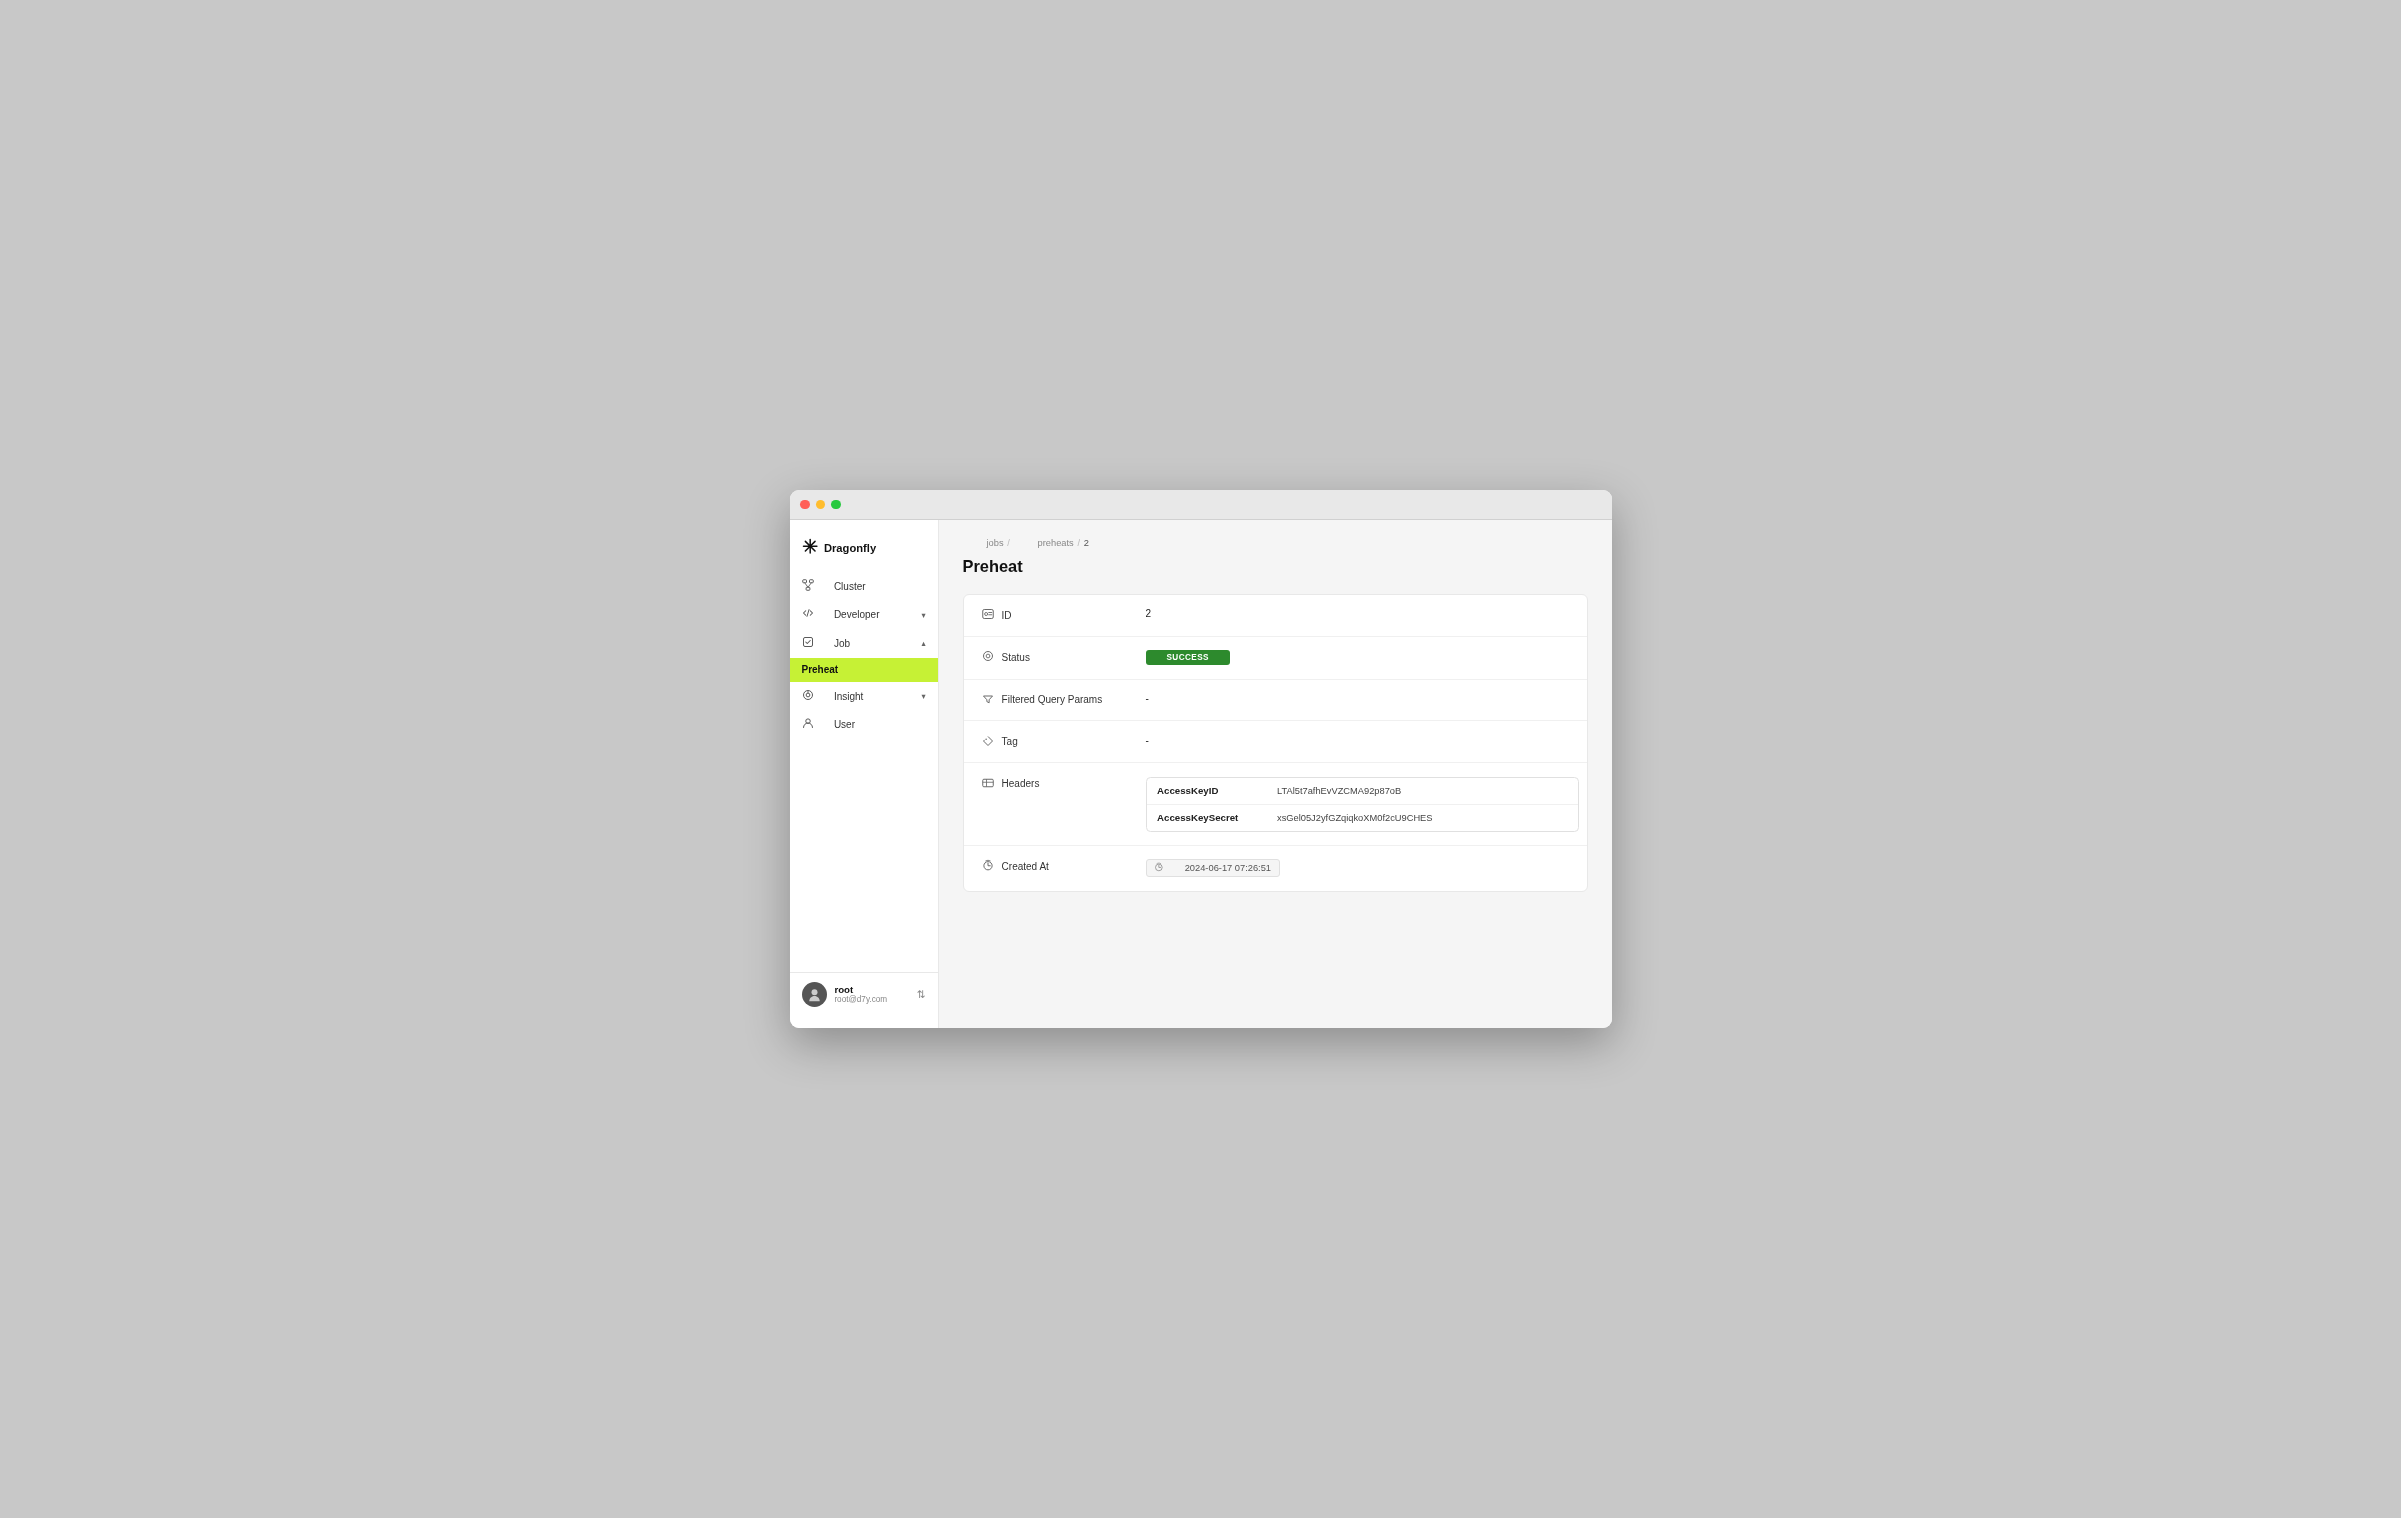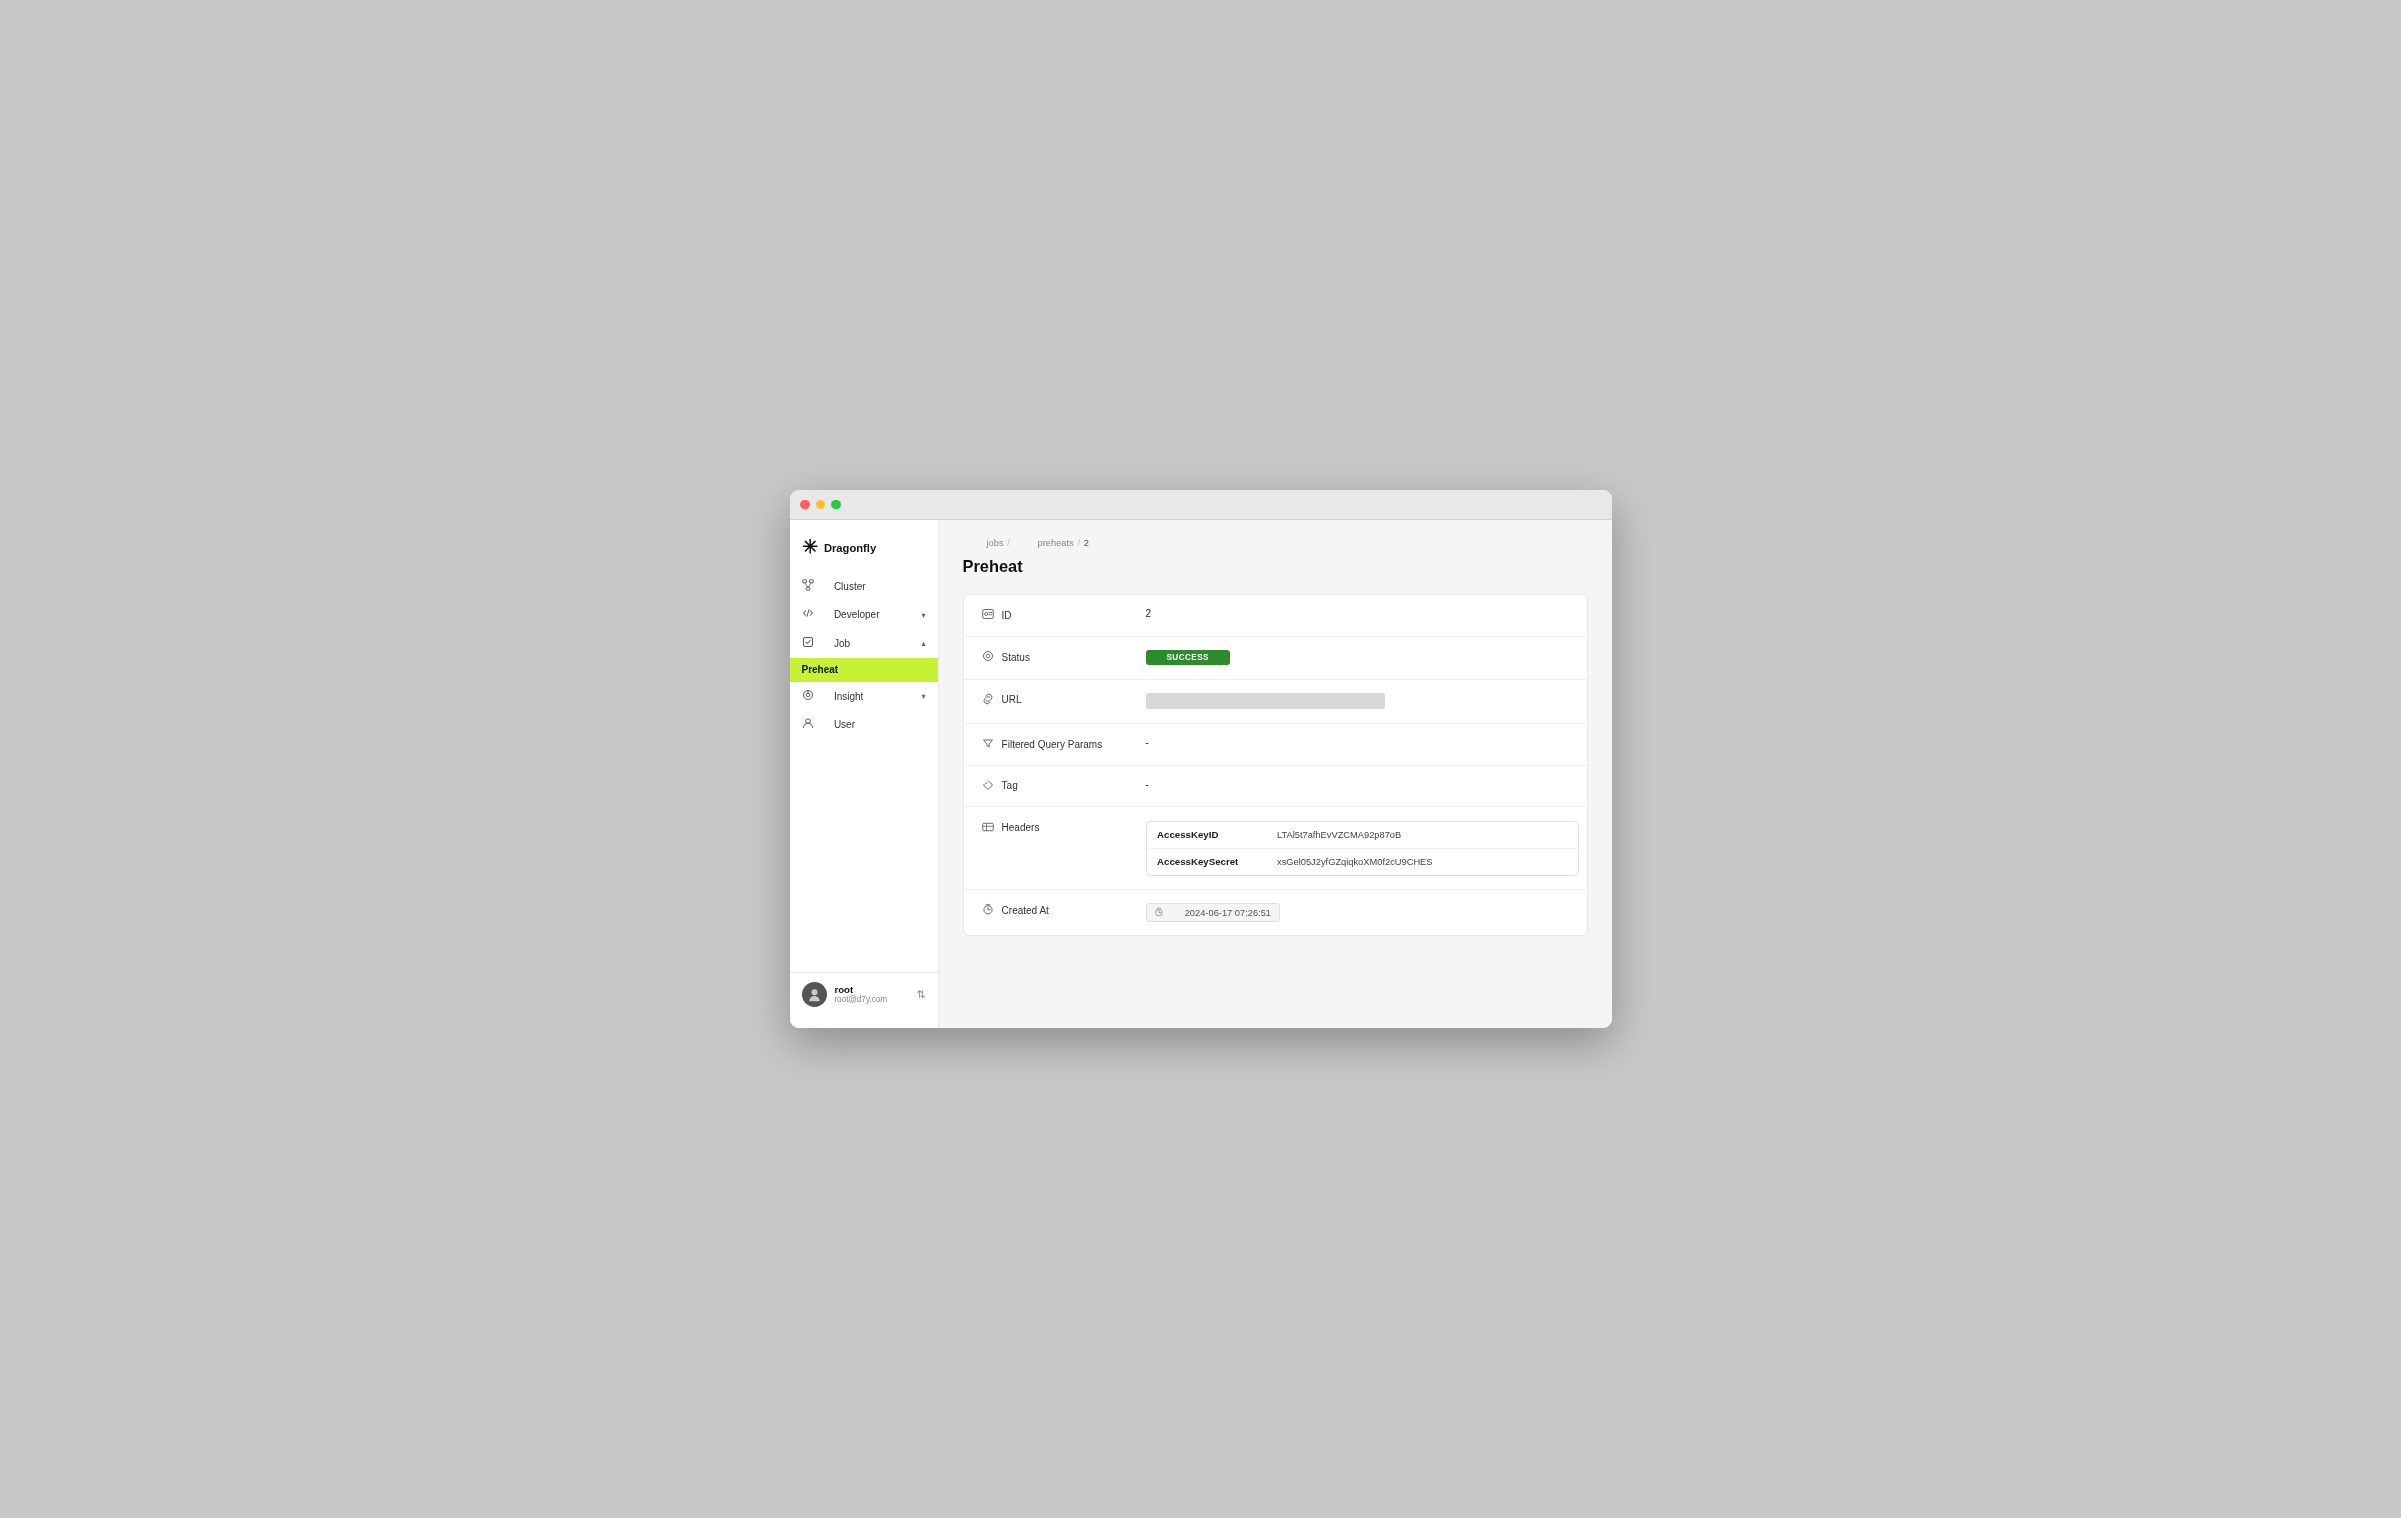--- a/index.html
+++ b/index.html
@@ -379,34 +379,20 @@
                 <circle cx="8" cy="8" r="2.5" stroke="#666" stroke-width="1.2"></circle>
               </svg>
             </span>
             <span>Status</span>
           </div>
           <div class="field-value">
             <span class="badge-success">SUCCESS</span>
           </div>
         </div>
 
-        <div class="field-row">
-          <div class="field-label">
-            <span class="ficon">
-              <svg class="svg-icon" viewBox="0 0 16 16" fill="none">
-                <path d="M6 10.5a4 4 0 0 0 4 0l2-2a4 4 0 0 0-5.7-5.7L5 4.2" stroke="#666" stroke-width="1.3" stroke-linecap="round" fill="none"></path>
-                <path d="M10 5.5a4 4 0 0 0-4 0L4 7.5a4 4 0 0 0 5.7 5.7l1.3-1.3" stroke="#666" stroke-width="1.3" stroke-linecap="round" fill="none"></path>
-              </svg>
-            </span>
-            <span>URL</span>
-          </div>
-          <div class="field-value">
-            <div class="url-placeholder"></div>
-          </div>
-        </div>
 
 
         <div class="field-row">
           <div class="field-label">
             <span class="ficon">
               <svg class="svg-icon" viewBox="0 0 16 16" fill="none">
                 <path d="M2 4h12l-4.5 5v4l-3-1.5V9L2 4z" stroke="#666" stroke-width="1.3" stroke-linejoin="round" fill="none"></path>
               </svg>
             </span>
             <span>Filtered Query Params</span>

